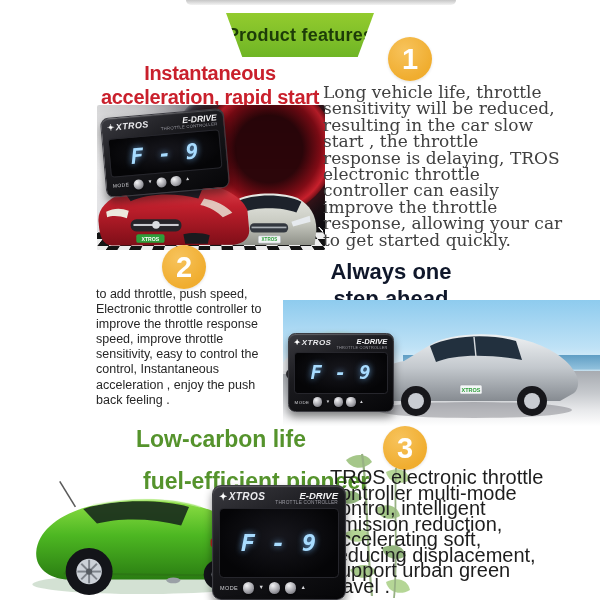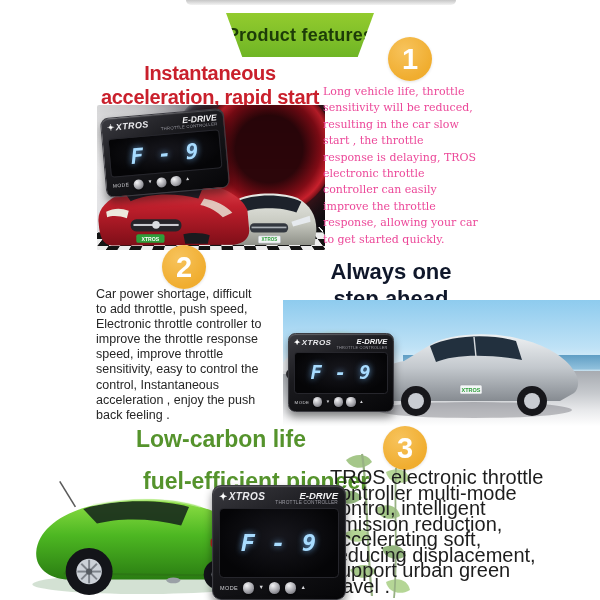--- a/index.html
+++ b/index.html
@@ -22,21 +22,21 @@
   .badge{width:44px;height:44px;border-radius:50%;background:radial-gradient(circle at 38% 30%,#f7c35c,#f0ad2f 70%);
     display:flex;align-items:center;justify-content:center;box-shadow:0 1px 3px rgba(0,0,0,.12);}
   .badge span{color:#fff;font-size:29px;font-weight:700;line-height:1;}
 
   
   .h-red{color:#c9202c;font-size:20px;font-weight:700;text-align:center;line-height:24px;letter-spacing:-.3px;}
   .h-red2{color:#0f172a;font-size:22px;font-weight:700;text-align:center;line-height:27px;}
   .h-green{color:#55932c;font-size:23px;font-weight:700;line-height:26px;white-space:nowrap;}
 
   
-  .p-serif{font-family:"DejaVu Serif","Liberation Serif",serif;font-size:11px;line-height:16.4px;color:#ec4899;}
+  .p-serif{font-family:"DejaVu Serif","Liberation Serif",serif;font-size:17px;line-height:16.4px;color:#404040;}
   .p-sans{font-size:12.5px;line-height:15.1px;color:#262626;}
   .p-sans3{font-size:20px;line-height:15.5px;color:#1d1d1d;}
   .p-serif div,.p-sans div,.p-sans3 div{white-space:nowrap;}
 
   
   .photo1{left:97px;top:105px;width:228px;height:145px;overflow:hidden;border-radius:2px;
     background:linear-gradient(105deg,#f4f4f5 0%,#dadadd 16%,#a0a0a7 32%,#4a4a53 55%,#1a1a20 75%,#0b0b0e 100%);}
   .p1-light{left:-14px;top:-6px;width:130px;height:110px;
     background:radial-gradient(ellipse,rgba(255,255,255,.95),rgba(255,255,255,0) 70%);}
   .gauge{right:-10px;top:-22px;width:132px;height:132px;border-radius:50%;
@@ -192,21 +192,20 @@
     <div>improve the throttle</div>
     <div>response, allowing your car</div>
     <div>to get started quickly.</div>
   </div>
 
   <div class="abs badge" style="left:162px;top:245px;">
     <span>2</span>
   </div>
 
   <div class="abs p-sans" style="left:96px;top:287px;">
-    <div>Car power shortage, difficult</div>
     <div>to add throttle, push speed,</div>
     <div>Electronic throttle controller to</div>
     <div>improve the throttle response</div>
     <div>speed, improve throttle</div>
     <div>sensitivity, easy to control the</div>
     <div>control, Instantaneous</div>
     <div>acceleration , enjoy the push</div>
     <div>back feeling .</div>
   </div>
 

